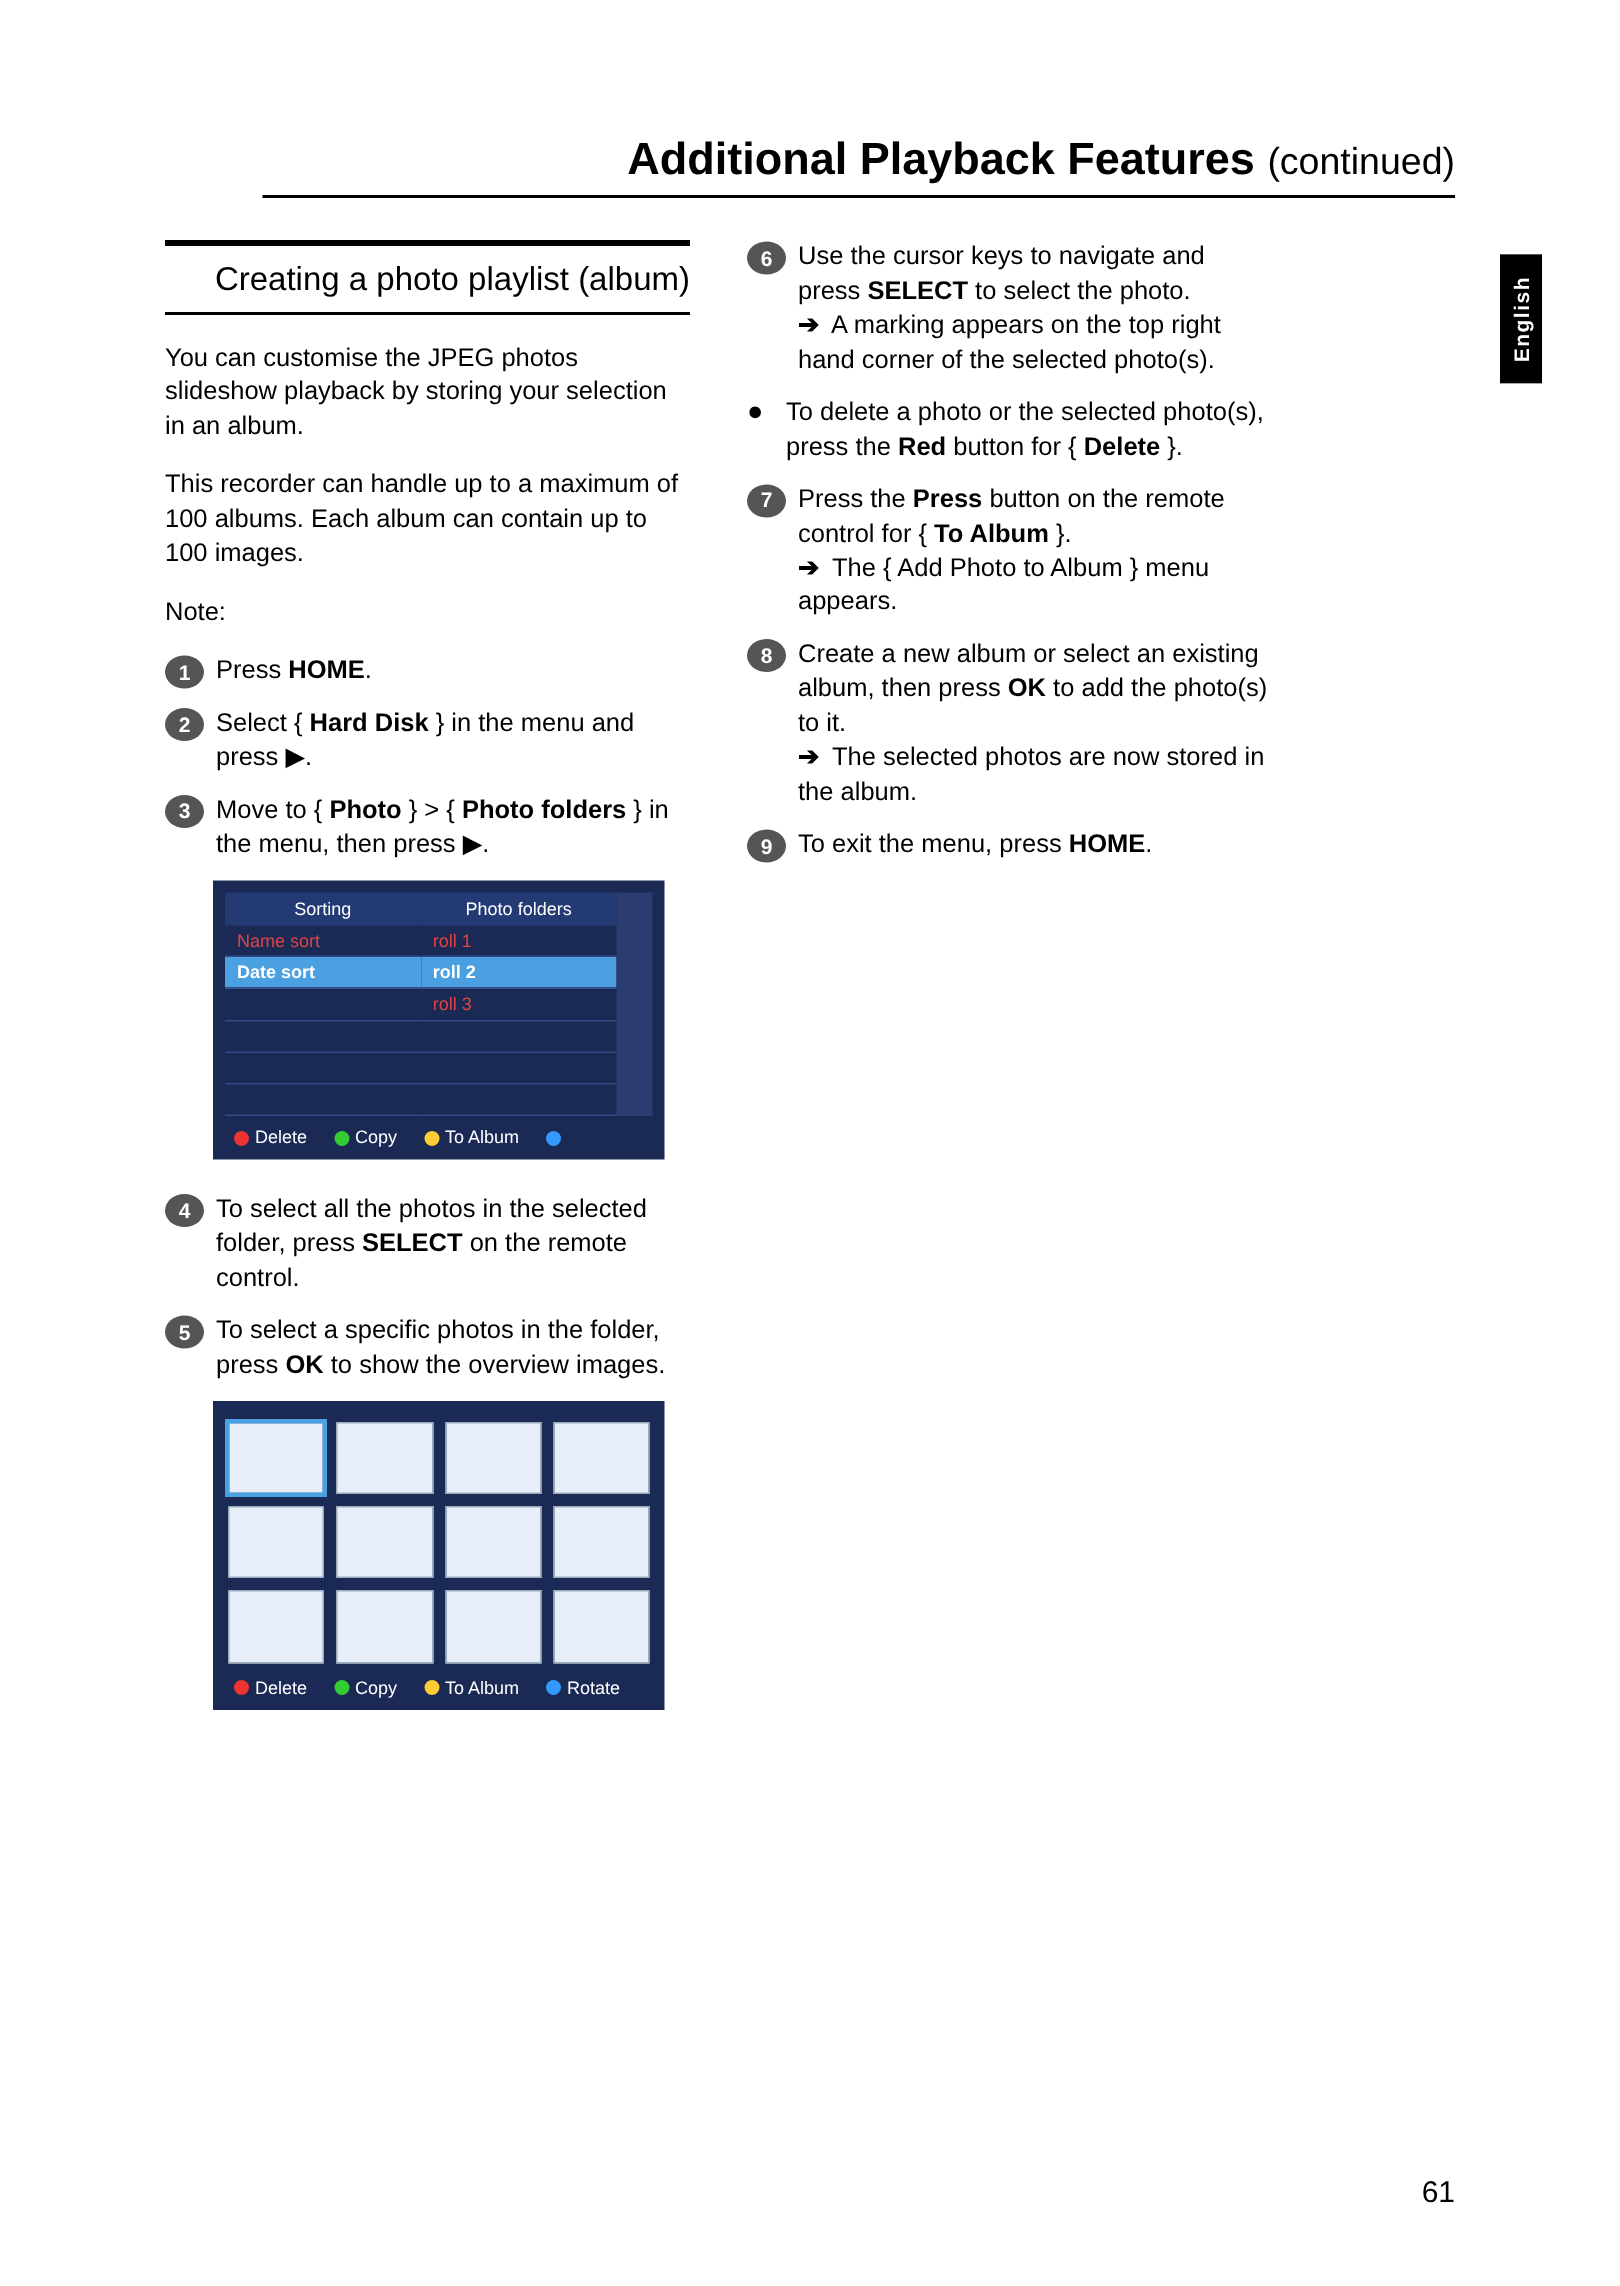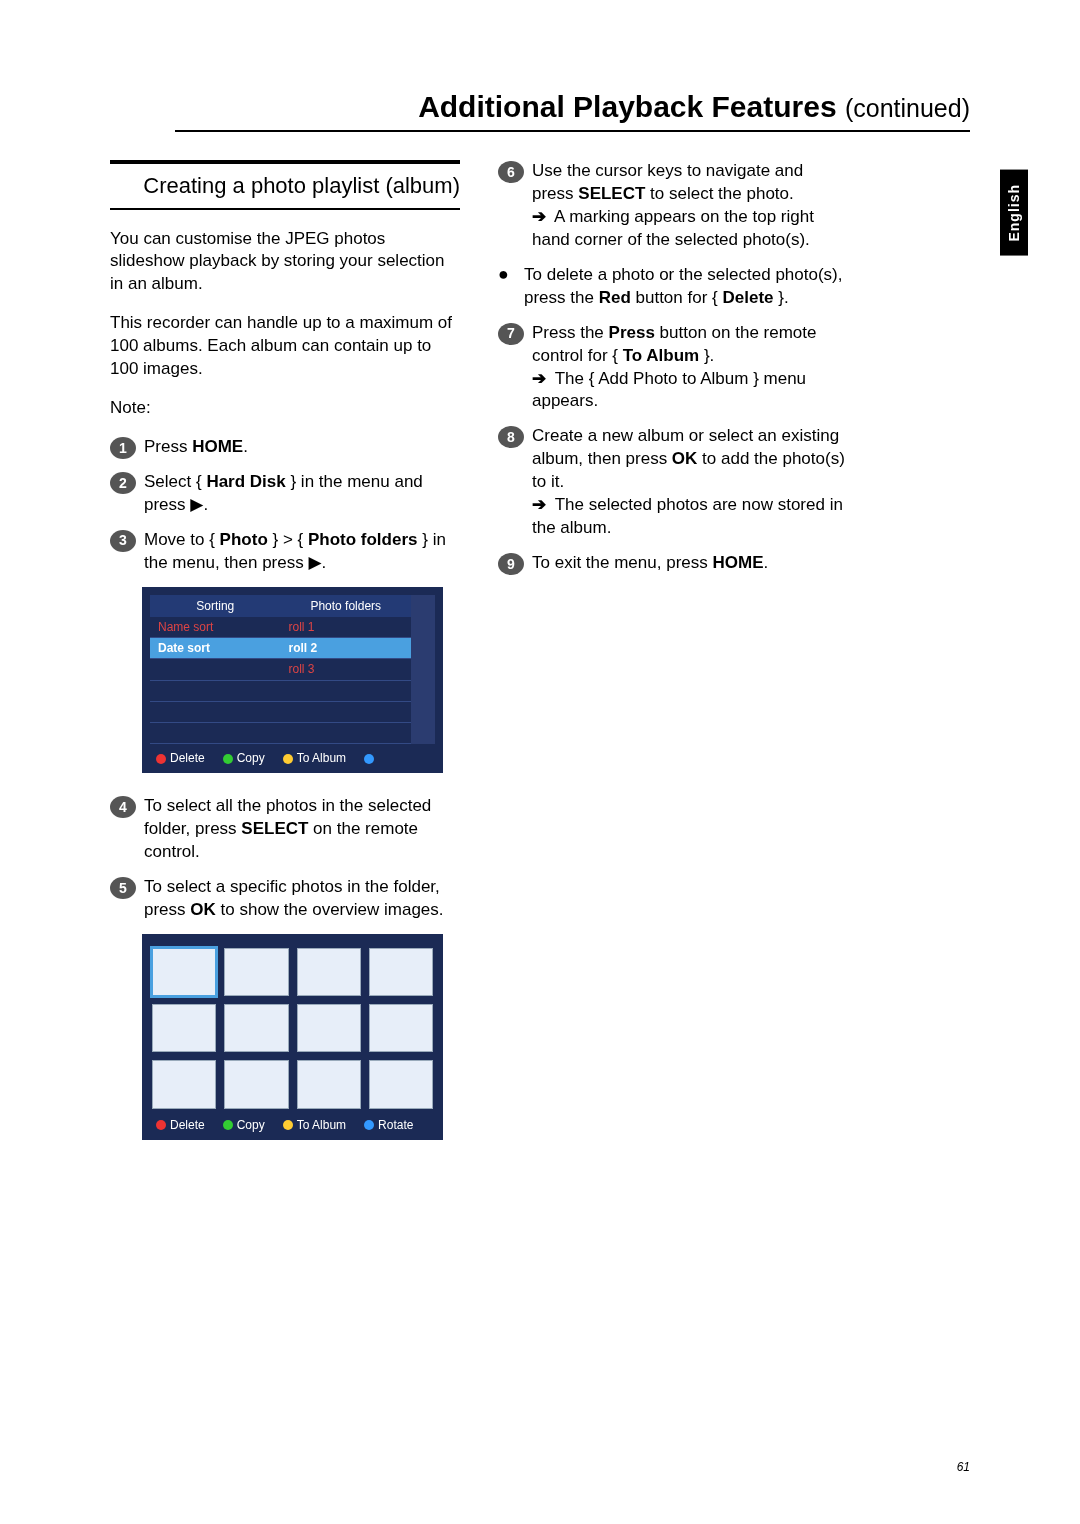--- a/index.html
+++ b/index.html
@@ -132,21 +132,21 @@
     grid-template-columns: repeat(4,1fr);
     gap:8px;
     padding:6px 2px 2px;
   }
   .ui-panel2 .thumb {
     aspect-ratio: 4/3;
     background:#e7eef9;
     border:1px solid #9ab;
   }
   .ui-panel2 .thumb.sel { outline:3px solid #4aa0e0; outline-offset:-1px;}
-  .page-num { position:absolute; bottom:50px; right:110px; font-size:12px;font-style:italic; }
+  .page-num { position:absolute; bottom:50px; right:110px; font-size:20px; }
 </style>
 </head>
 <body>
 
 <div class="page-title">
   <span class="main">Additional Playback Features </span><span class="sub">(continued)</span>
 </div>
 
 <div class="lang-tab">English</div>
 

